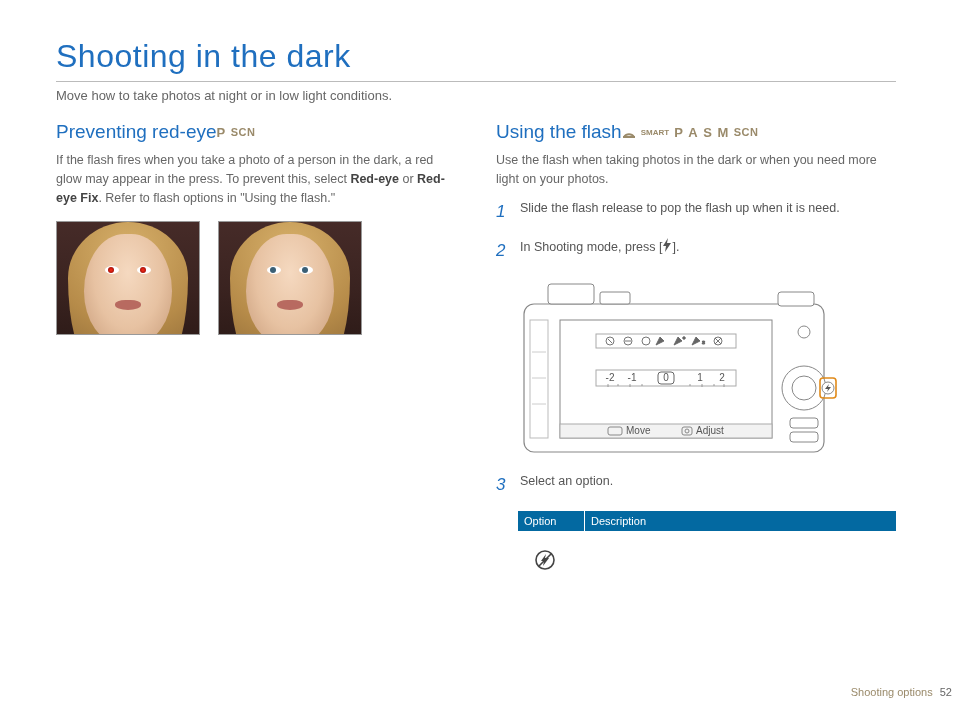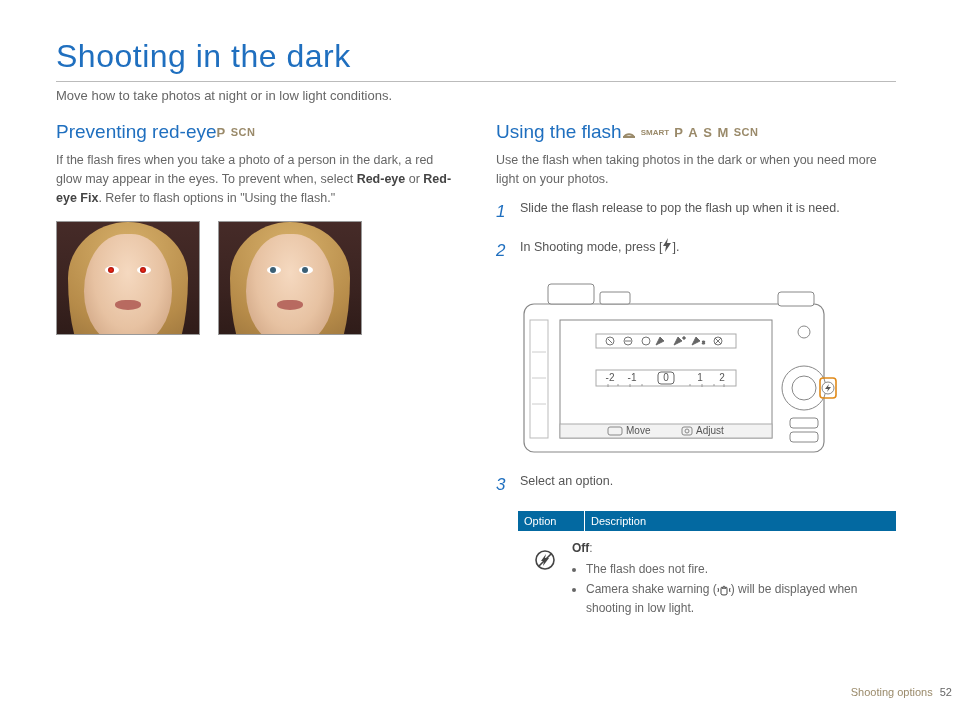--- a/index.html
+++ b/index.html
@@ -58,21 +58,21 @@
 
     <div class="col">
       <div class="subhead">
         <span>Preventing red-eye</span>
         <span class="modes">
           <span>P</span>
           <span class="scn">SCN</span>
         </span>
       </div>
       <div class="body">
-        <span>If the flash fires when you take a photo of a person in the dark, a red glow may appear in the eyes. To prevent when, select </span><b>Red-eye</b><span> or </span><b>Red-eye Fix</b><span>. Refer to flash options in "Using the flash."</span>
+        <span>If the flash fires when you take a photo of a person in the dark, a red glow may appear in the press. To prevent this, select </span><b>Red-eye</b><span> or </span><b>Red-eye Fix</b><span>. Refer to flash options in "Using the flash."</span>
       </div>
 
       <div class="photos">
         <div class="photo">
           <div class="photo-bg"></div>
             <div class="hair"></div>
             <div class="face"></div>
           <div class="eye l"></div>
             <div class="eye r"></div>
             <div class="mouth"></div>
@@ -211,32 +211,20 @@
           <div class="c2">Description</div>
         </div>
         <div class="option-row">
           <div class="c1">
             <svg width="22" height="22" viewBox="0 0 22 22">
                 <circle cx="11" cy="11" r="9" fill="none" stroke="#444" stroke-width="1.6"></circle>
                 <path d="M12 5 L7 12 L10 12 L9 17 L15 9 L11 9 Z" fill="#444"></path>
                 <line x1="5" y1="17" x2="17" y2="5" stroke="#444" stroke-width="1.6"></line>
               </svg>
           </div>
-          <div class="c2">
-            <span class="off-label"><b>Off</b></span><span>:</span>
-            <ul>
-              <li>The flash does not fire.</li>
-              <li>
-                <span>Camera shake warning (</span><span><svg width="14" height="12" viewBox="0 0 14 12" style="vertical-align:middle;">
-                      <path d="M4 10 L4 5 Q4 3 5 3 Q6 3 6 5 L6 4 Q6 2 7 2 Q8 2 8 4 L8 5 Q8 3 9 3 Q10 3 10 5 L10 10 Q10 11 7 11 Q4 11 4 10 Z" fill="none" stroke="#444" stroke-width="1"></path>
-                      <path d="M1 4 Q2 6 1 8 M13 4 Q12 6 13 8" fill="none" stroke="#444" stroke-width="1"></path>
-                    </svg></span><span>) will be displayed when shooting in low light.</span>
-              </li>
-            </ul>
-          </div>
         </div>
       </div>
 
     </div>
   </div>
 
   <div class="footer">
     <span>Shooting options</span>
     <span class="pg">52</span>
   </div>

